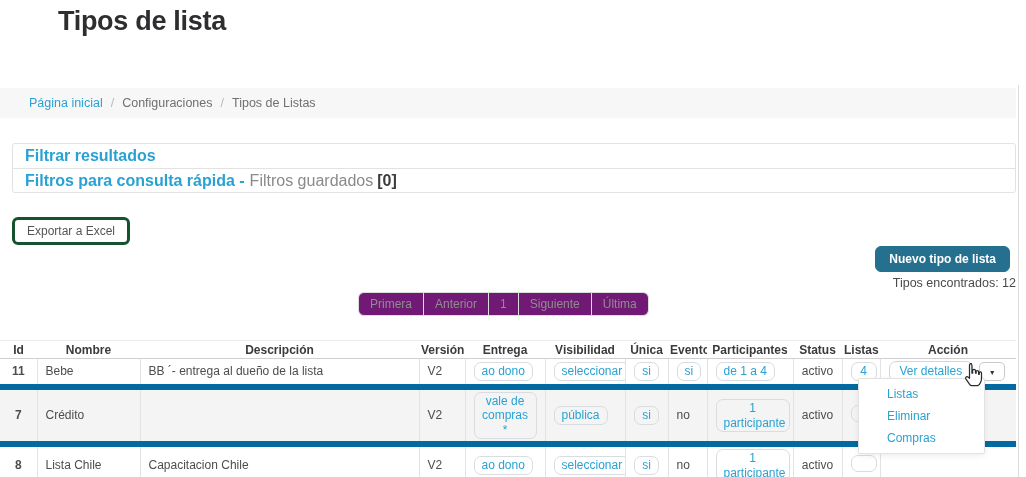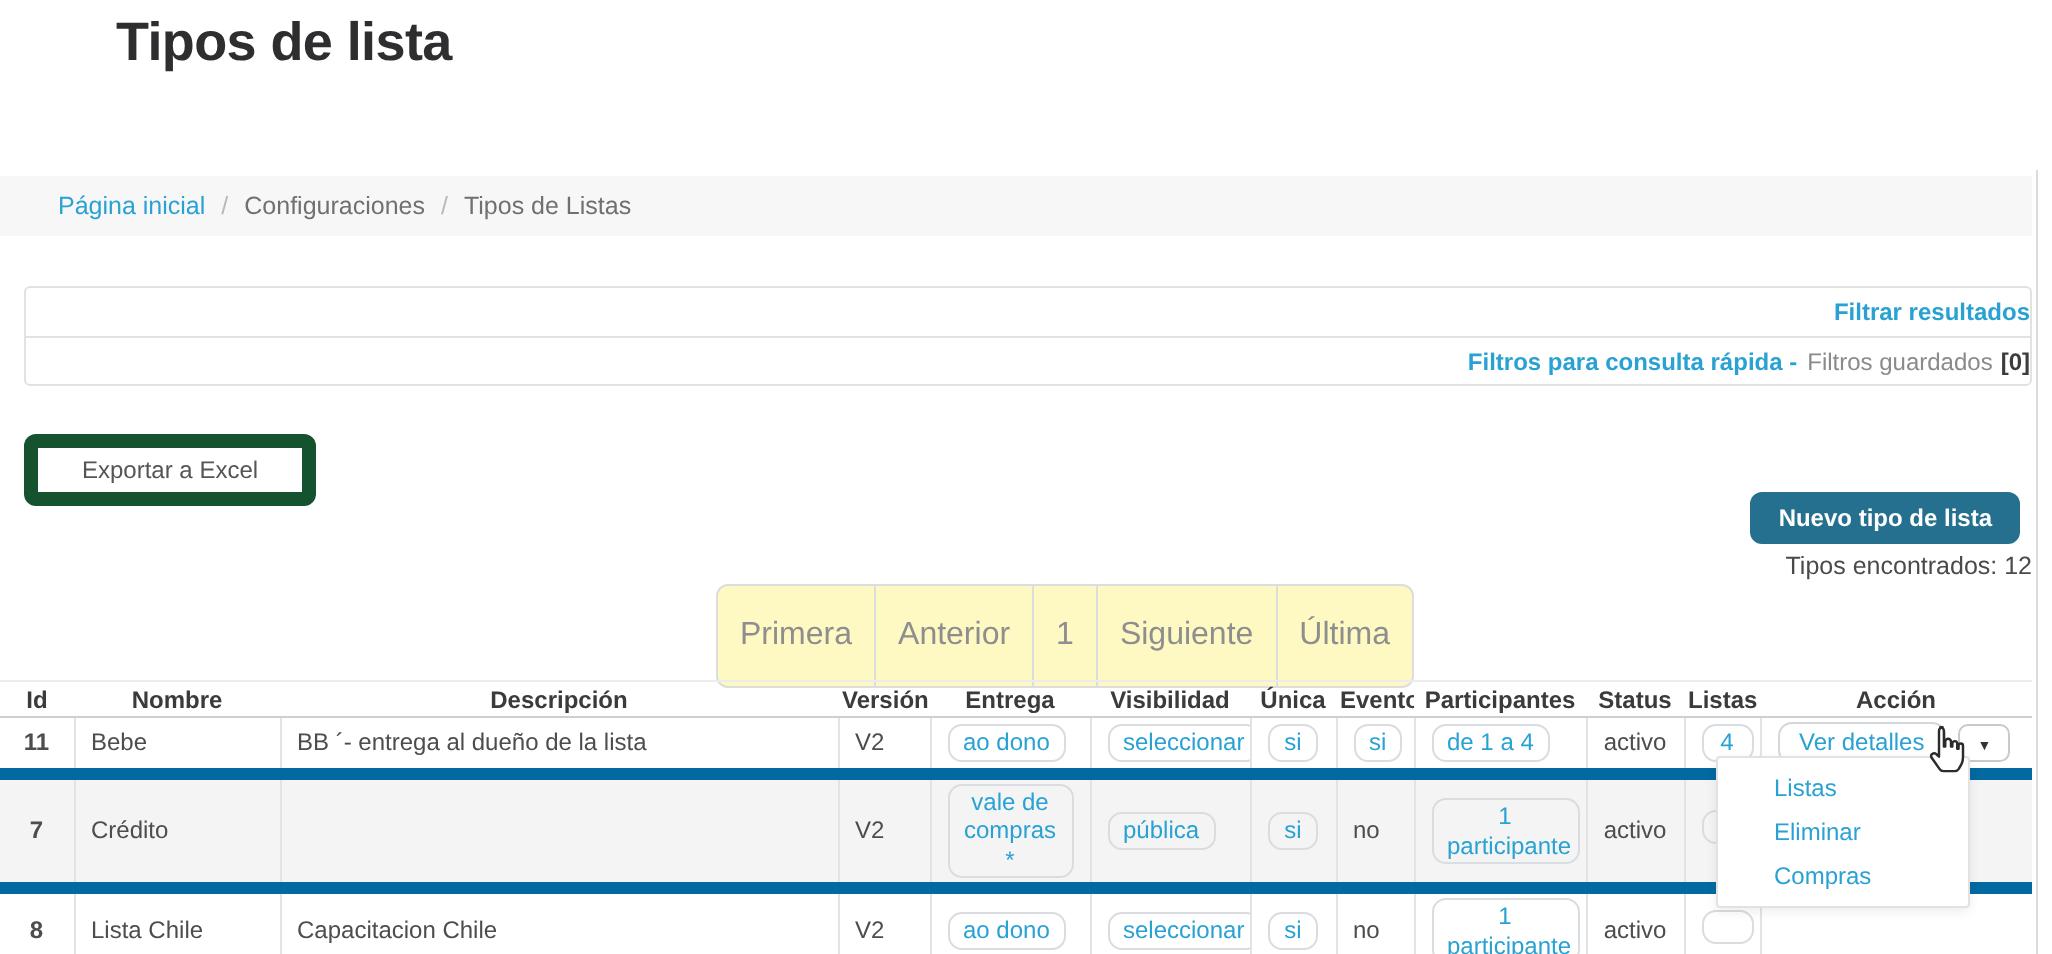--- a/index.html
+++ b/index.html
@@ -24,50 +24,49 @@
   .breadcrumb .crumb { margin-right:8px; }
   .breadcrumb .sep { margin-right:8px; color:#b9b9b9; }
   .breadcrumb a { color:#29a2d3; text-decoration:none; cursor:pointer; }
 
   
   .filter-panel {
     position:absolute; left:12px; top:143px; width:1004px;
     border:1px solid #e2e2e2; border-radius:3px; background:#fff;
   }
   .filter-row {
-    height:24px; display:flex; align-items:center; padding-left:12px; font-size:12px;
+    height:24px; display:flex; align-items:center; padding-left:12px; font-size:16px;
     cursor:pointer;
-    justify-content:flex-end;
   }
   .filter-row + .filter-row { border-top:1px solid #e2e2e2; }
   .filter-row .blue-bold { color:#29a2d3; font-weight:bold; }
   .filter-row .gray { color:#8a8a8a; margin-left:5px; }
   .filter-row .dark-bold { color:#3c3c3c; font-weight:bold; margin-left:4px; }
 
   
   .export-btn {
     position:absolute; left:12px; top:217px;
-    background:#fff; border:7px solid #14532d; border-radius:6px;
-    font-size:12px; color:#555; padding:4px 22px; font-family:inherit; cursor:pointer;
+    background:#fff; border:3px solid #14532d; border-radius:6px;
+    font-size:12px; color:#555; padding:4px 12px; font-family:inherit; cursor:pointer;
   }
   .new-btn {
     position:absolute; right:16px; top:246px;
     background:#26708f; border:1px solid #26708f; border-radius:6px;
     color:#fff; font-weight:bold; font-size:12px; padding:5px 13px;
     font-family:inherit; cursor:pointer;
   }
   .found-label {
     position:absolute; right:10px; top:276px; font-size:12.5px; color:#4a4a4a;
   }
 
   
   .pager { position:absolute; left:358px; top:292px; display:flex; }
   .pager button {
-    border:1px solid #ddd; background:#fef9c3; color:#8e8e8e; font-size:16px;
-    padding:16px 11px; margin-left:-1px; font-family:inherit; cursor:pointer;
+    border:1px solid #ddd; background:#701a75; color:#8e8e8e; font-size:12px;
+    padding:4px 11px; margin-left:-1px; font-family:inherit; cursor:pointer;
   }
   .pager button:first-child { border-radius:6px 0 0 6px; margin-left:0; }
   .pager button:last-child { border-radius:0 6px 6px 0; }
 
   
   table.types {
     position:absolute; left:0; top:340px; width:1016px;
     border-collapse:collapse; table-layout:fixed;
   }
   table.types thead th {

